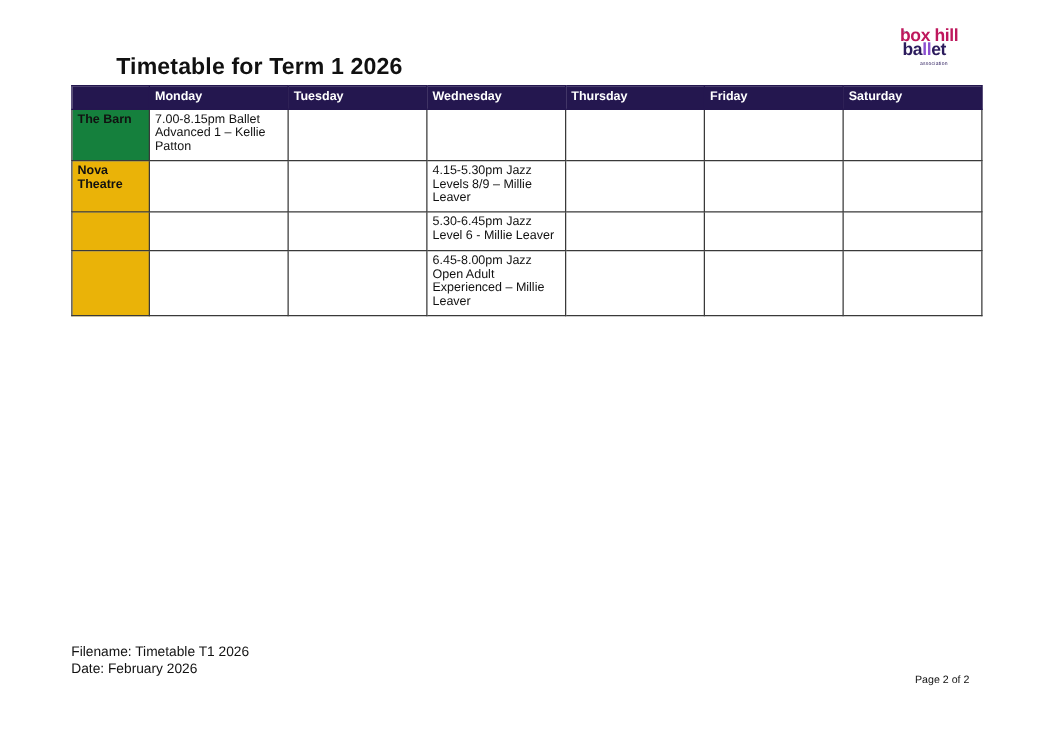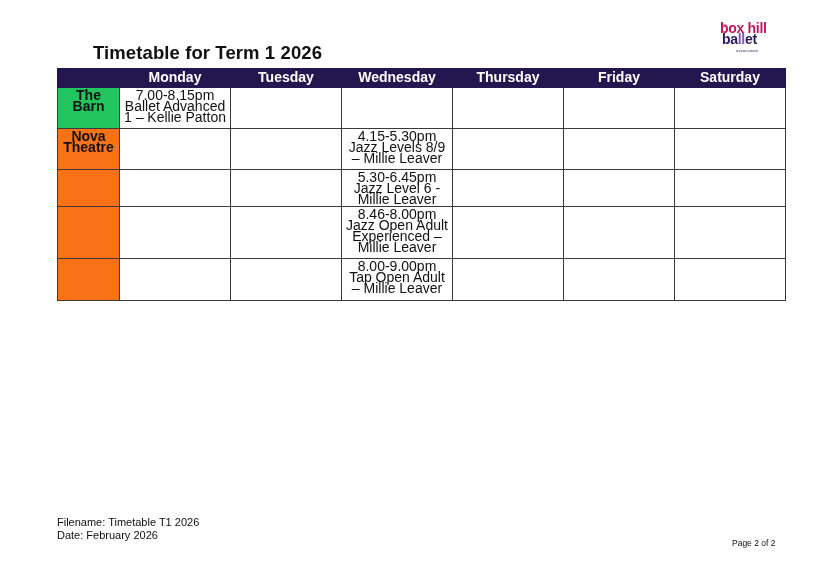--- a/index.html
+++ b/index.html
@@ -5,25 +5,25 @@
   html, body { margin:0; padding:0; }
   body { width:839px; height:588px; background:#ffffff; position:relative; overflow:hidden; font-family:"Liberation Sans", sans-serif; color:#111; }
   .title { position:absolute; left:57px; top:42px; font-size:18.5px; font-weight:bold; color:#111; letter-spacing:0.1px;margin-left:36px; }
   .logo { position:absolute; left:720px; top:22px; width:60px; height:36px; }
   .logo .top { position:absolute; left:0; top:0; font-size:14px; font-weight:bold; color:#be185d; line-height:13px; letter-spacing:-0.3px; }
   .logo .mid { position:absolute; left:2px; top:11px; font-size:14px; font-weight:bold; color:#2b1b5c; line-height:13px; letter-spacing:-0.3px; }
   .logo .mid .accent { color:#8a4fd0;text-align:center; }
   .logo .tiny { position:absolute; left:2px; top:1px; font-size:3px; color:#2b1b5c; }
   .logo .sub { position:absolute; left:16px; top:26px; font-size:4px; color:#2b1b5c; letter-spacing:0.2px; }
   table.tt { position:absolute; left:57px; top:68px; border-collapse:collapse; table-layout:fixed; width:728px; }
-  table.tt th, table.tt td { border:1.5px solid #3a3a3a; vertical-align:top; padding:2px 4px 1px 4px; font-size:14px; line-height:11px; text-align:center; }
+  table.tt th, table.tt td { border:1.5px solid #3a3a3a; vertical-align:top; padding:2px 4px 1px 4px; font-size:10px; line-height:11px; text-align:left; }
   table.tt th { background:#24174f; color:#ffffff; font-weight:bold; height:14px; padding-top:3px; border-color:#24174f; }
   table.tt td.venue { font-weight:bold; }
-  .barn { background:#22c55e; }
-  .nova { background:#f97316; }
+  .barn { background:#15803d; }
+  .nova { background:#eab308; }
   .footer-left { position:absolute; left:57px; top:516px; font-size:11px; line-height:13px; color:#111; }
   .footer-right { position:absolute; left:732px; top:538px; font-size:8.5px; color:#111; }
 </style>
 </head>
 <body>
 
 <div class="title">Timetable for Term 1 2026</div>
 
 <div class="logo">
   <span class="tiny">the</span>
@@ -78,30 +78,21 @@
       <td></td>
       <td>5.30-6.45pm Jazz Level 6 - Millie Leaver</td>
       <td></td>
       <td></td>
       <td></td>
     </tr>
     <tr style="height:52px">
       <td class="venue nova"></td>
       <td></td>
       <td></td>
-      <td>8.46-8.00pm Jazz Open Adult Experienced – Millie Leaver</td>
-      <td></td>
-      <td></td>
-      <td></td>
-    </tr>
-    <tr style="height:42px">
-      <td class="venue nova"></td>
-      <td></td>
-      <td></td>
-      <td>8.00-9.00pm Tap Open Adult – Millie Leaver</td>
+      <td>6.45-8.00pm Jazz Open Adult Experienced – Millie Leaver</td>
       <td></td>
       <td></td>
       <td></td>
     </tr>
   </tbody>
 </table>
 
 <div class="footer-left">
   <div>Filename: Timetable T1 2026</div>
   <div>Date: February 2026</div>

